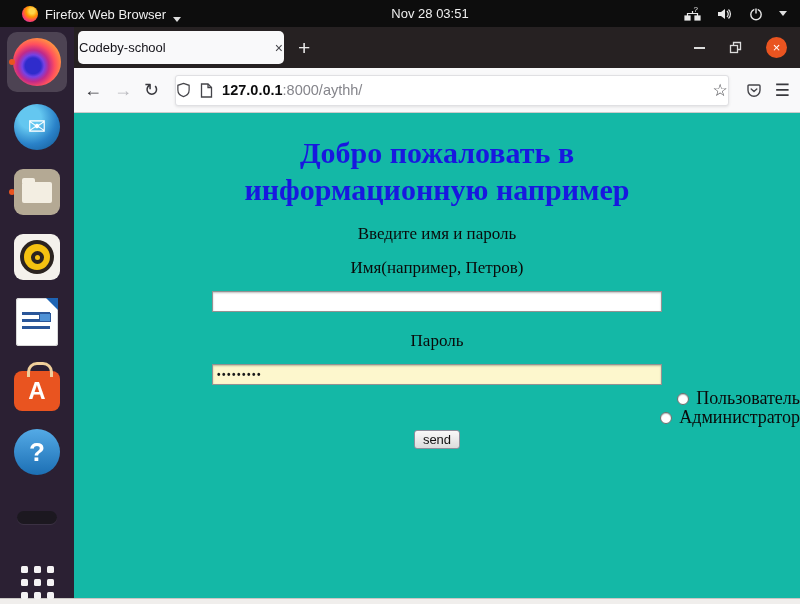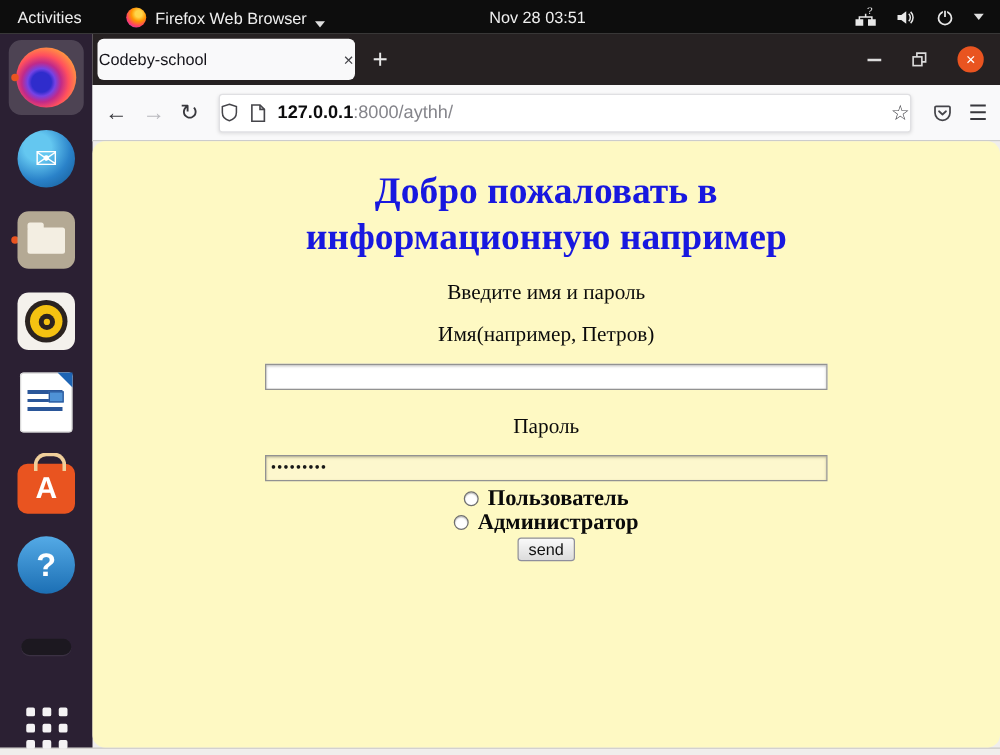--- a/index.html
+++ b/index.html
@@ -70,43 +70,42 @@
   .nav-glyph.disabled { color:#b9b9be; }
   .urlbar { flex:1; height:31px; background:#fff; border:1px solid #e0e0e3; border-radius:3px; box-shadow:0 1px 3px rgba(0,0,0,.1);
     display:flex; align-items:center; gap:9px; padding:0 0; margin:0 4px; }
   .urlbar svg { flex:none; display:block; }
   .url-text { flex:1; font-size:14.5px; color:#85858b; white-space:nowrap; overflow:hidden; }
   .url-host { color:#0c0c0d; font-weight:700; }
   .star-glyph { font-size:17px; color:#45454a; }
   .menu-glyph { font-size:17px; color:#38383d; }
 
   
-  .content { flex:1; background:#fef9c3; text-align:center; color:#0a0a0a;
-    font-family:"Liberation Serif","DejaVu Serif",serif; overflow:hidden;border-radius:10px; }
+  .content { flex:1; background:#14b8a6; text-align:center; color:#0a0a0a;
+    font-family:"Liberation Serif","DejaVu Serif",serif; overflow:hidden; }
   .page-title { color:#1818df; font-size:30px; font-weight:bold; line-height:37px; margin-top:21px; }
   .intro-text { font-size:17px; margin-top:16px; }
   .field-label { font-size:17px; margin-top:14px; }
   .pw-label { margin-top:19px; }
   .text-input { display:block; margin:13px auto 0; width:450px; height:21px; border:1px solid #929292;
     box-shadow:inset 0 1px 2px rgba(0,0,0,.25); background:#fff; padding:0 4px; font-size:12px; }
   .pw-input { background:#fdf7cd; font-size:10px; letter-spacing:1.5px; font-weight:bold; color:#181818; }
-  .radio-row { display:flex; align-items:center; justify-content:center; gap:7px; font-size:18px; height:19px;font-weight:bold; }
+  .radio-row { display:flex; align-items:center; justify-content:flex-end; gap:7px; font-size:18px; height:19px; }
   .radio-row.first { margin-top:4px; }
   .radio-dot { width:12px; height:12px; border-radius:50%; background:#fff; border:1px solid #6f6f6f;
     box-shadow:inset 0 1px 1px rgba(0,0,0,.25); flex:none; }
   .send-btn { margin-top:3px; background:linear-gradient(#f9f9f9,#dcdcdc); border:1px solid #8f8f9d; border-radius:3px;
     font-size:13px; padding:1px 8px; font-family:"Liberation Sans",sans-serif; color:#111; }
 
   .bottom-strip { height:6px; background:#f0eeec; border-top:1px solid #c9c7c5; }
 </style>
 </head>
 <body>
 
 <div class="topbar">
-  <div class="activities">Activities</div>
   <div class="ff-menu">
     <span class="ff-mini-icon"></span>
     <span>Firefox Web Browser</span>
     <span class="caret-down"></span>
   </div>
   <div class="clock">Nov 28 03:51</div>
   <div class="tray">
     <span>
       <svg width="17" height="16" viewBox="0 0 17 16" fill="none" stroke="#e8e8e8" stroke-width="1.2">
         <rect x="1" y="10" width="5" height="4" fill="#e8e8e8"></rect>

